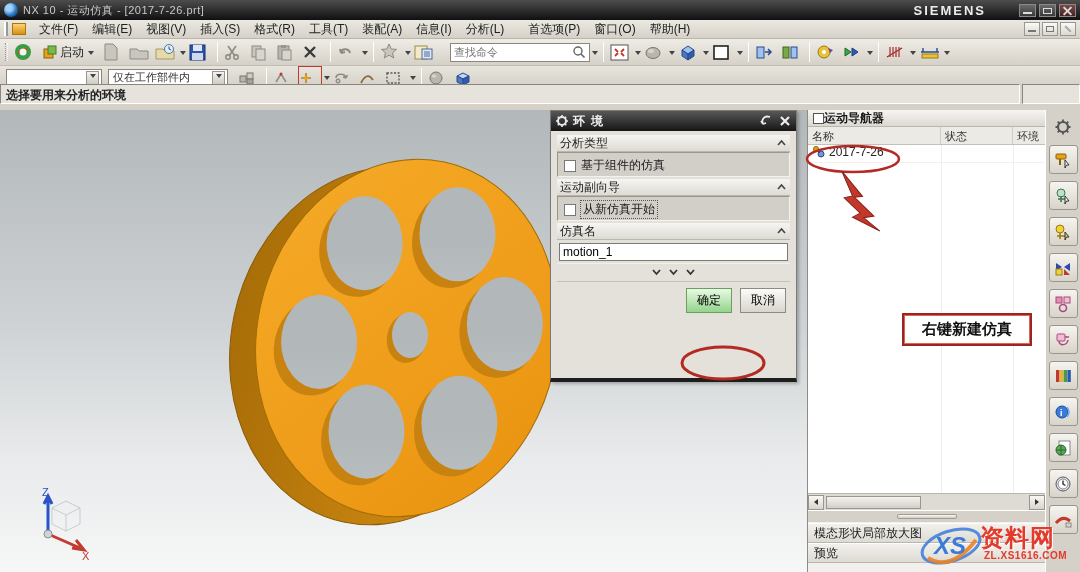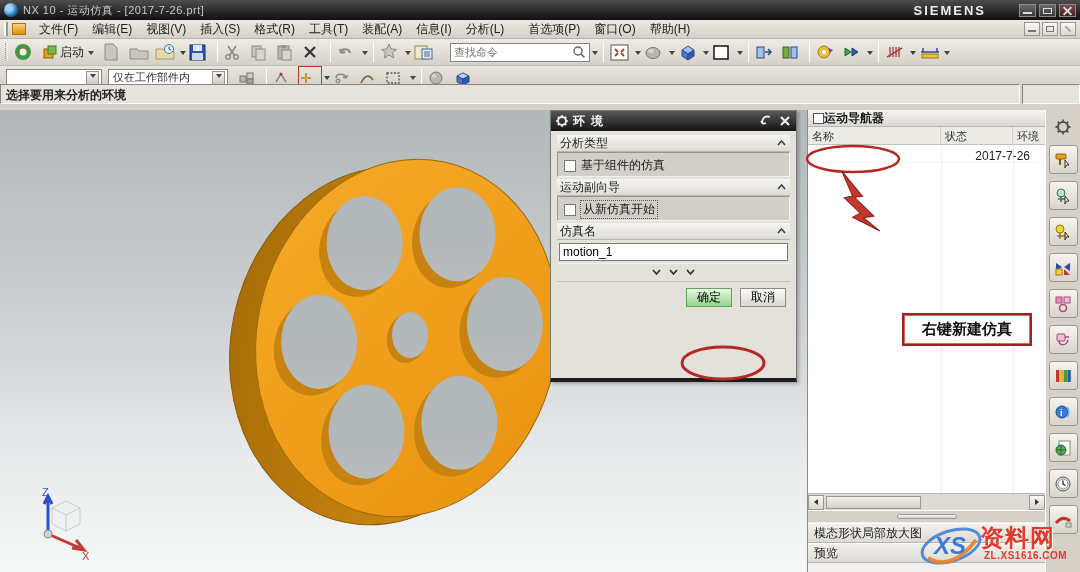--- a/index.html
+++ b/index.html
@@ -76,36 +76,36 @@
   .optrow { display:flex; align-items:center; height:17px; gap:5px; }
   .radio { width:13px; height:13px; border-radius:50%; background:radial-gradient(#fff,#dcdcdc); border:1px solid #777; position:relative; }
   .radio.sel::after { content:""; position:absolute; left:3px; top:3px; width:5px; height:5px; border-radius:50%;
     background:radial-gradient(circle at 35% 35%, #7db9ff, #1757b5); }
   .checkbox { width:12px; height:12px; background:#fff; border:1px solid #777; }
   .focusbox { outline:1px dotted #555; padding:0 2px; }
   .simname-row { padding:3px 2px 2px 2px; }
   .txtinput { width:100%; height:18px; border:1px solid #7a7a78; background:#fff; font-size:12px; font-family:inherit; padding:0 3px; }
   .chevrons { display:flex; justify-content:center; gap:6px; padding:4px 0 2px 0; border-top:1px solid #f2f0ec; }
   .btnrow { display:flex; justify-content:flex-end; gap:8px; padding:6px 4px 0 0; border-top:1px solid #c4c1ba; margin-top:3px; }
-  .pbtn { height:19px; min-width:46px; font-size:12px; display:flex; align-items:center; justify-content:center;
+  .pbtn { height:25px; min-width:46px; font-size:12px; display:flex; align-items:center; justify-content:center;
     border:1px solid #8a8a86; background:linear-gradient(#fcfbf9,#d8d5cd); }
   .pbtn.ok { background:linear-gradient(#e9f9e4,#93d48c); border-color:#69a05f; }
 
   
   .navigator { position:absolute; left:807px; top:0; width:238px; height:462px; background:#f2f0ec;
     border-left:1px solid #8f8b83; z-index:4; display:flex; flex-direction:column; }
   .nav-title { height:17px; background:linear-gradient(#f7f5f2,#dcd9d2); border-bottom:1px solid #b9b6af;
     display:flex; align-items:center; padding:0 5px; font-weight:bold; }
   .nav-title .pico { width:11px; height:11px; border:1px solid #555; background:#fff; }
   .nav-cols { height:18px; display:flex; background:#eceae5; border-bottom:1px solid #c4c1ba; }
   .nav-col { padding:2px 4px; color:#333; border-right:1px solid #cfccc5; font-size:11px; }
   .nav-list { flex:0 0 348px; background:#fff; position:relative; overflow:hidden; }
   .nav-gridline { position:absolute; top:0; bottom:0; width:1px; background:#efeeea; }
-  .nav-row { position:absolute; left:0; right:0; height:18px; display:flex; align-items:flex-end; gap:4px; padding:0 15px;
-    border-bottom:1px solid #f2f1ed; font-size:12px; color:#222;flex-direction:column; }
+  .nav-row { position:absolute; left:0; right:0; height:18px; display:flex; align-items:flex-start; gap:4px; padding:0 4px;
+    border-bottom:1px solid #f2f1ed; font-size:12px; color:#222; }
   .hscroll { height:17px; background:#dedbd4; border-top:1px solid #b9b6af; display:flex; align-items:center; }
   .sarrow { width:16px; height:15px; background:linear-gradient(#f8f7f4,#d8d5cd); border:1px solid #9a968e;
     display:flex; align-items:center; justify-content:center; }
   .sthumb { width:95px; height:13px; margin-left:2px; background:linear-gradient(#f4f2ee,#d2cfc8); border:1px solid #9a968e; }
   .splitter { height:12px; background:#d5d1c8; border-top:1px solid #fff; display:flex; align-items:center; justify-content:center; }
   .splitgrip { width:60px; height:5px; background:linear-gradient(#fbfaf8,#cfccc4); border:1px solid #a09c93; border-radius:2px; }
   .panel-hdr { height:20px; background:linear-gradient(#f2f0ec,#dedbd4); border-top:1px solid #fff; border-bottom:1px solid #b9b6af;
     display:flex; align-items:center; padding:0 6px; color:#222; }
 
   

